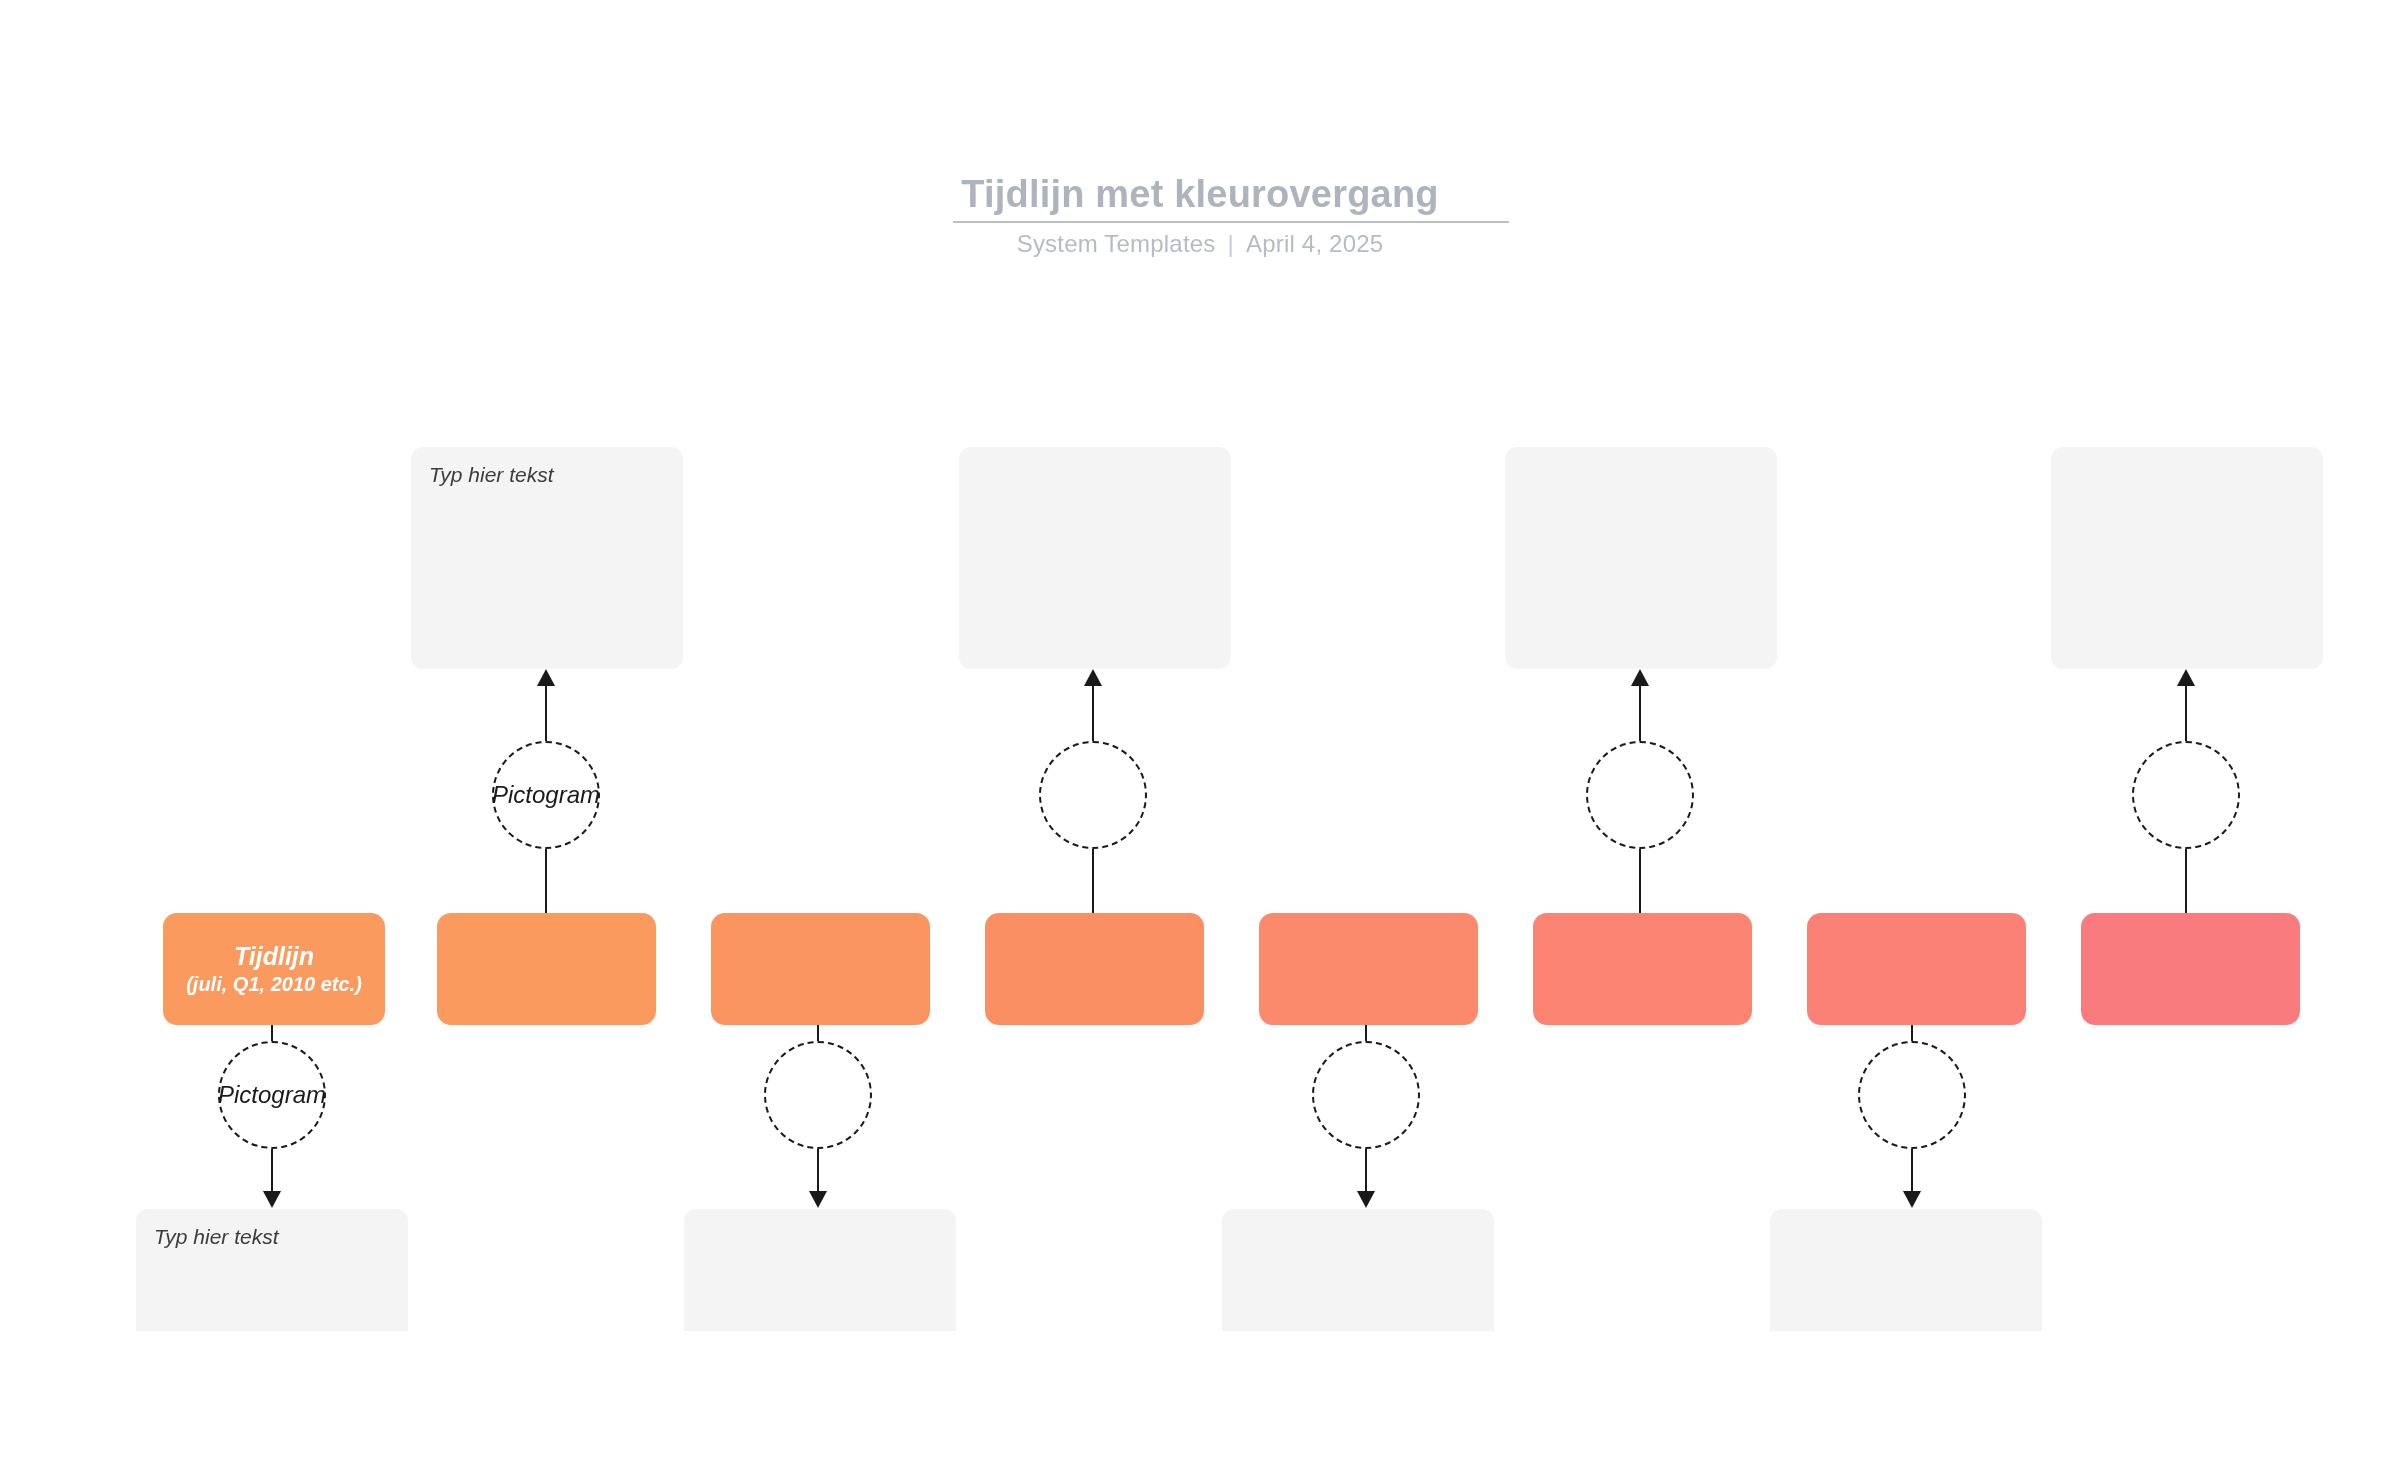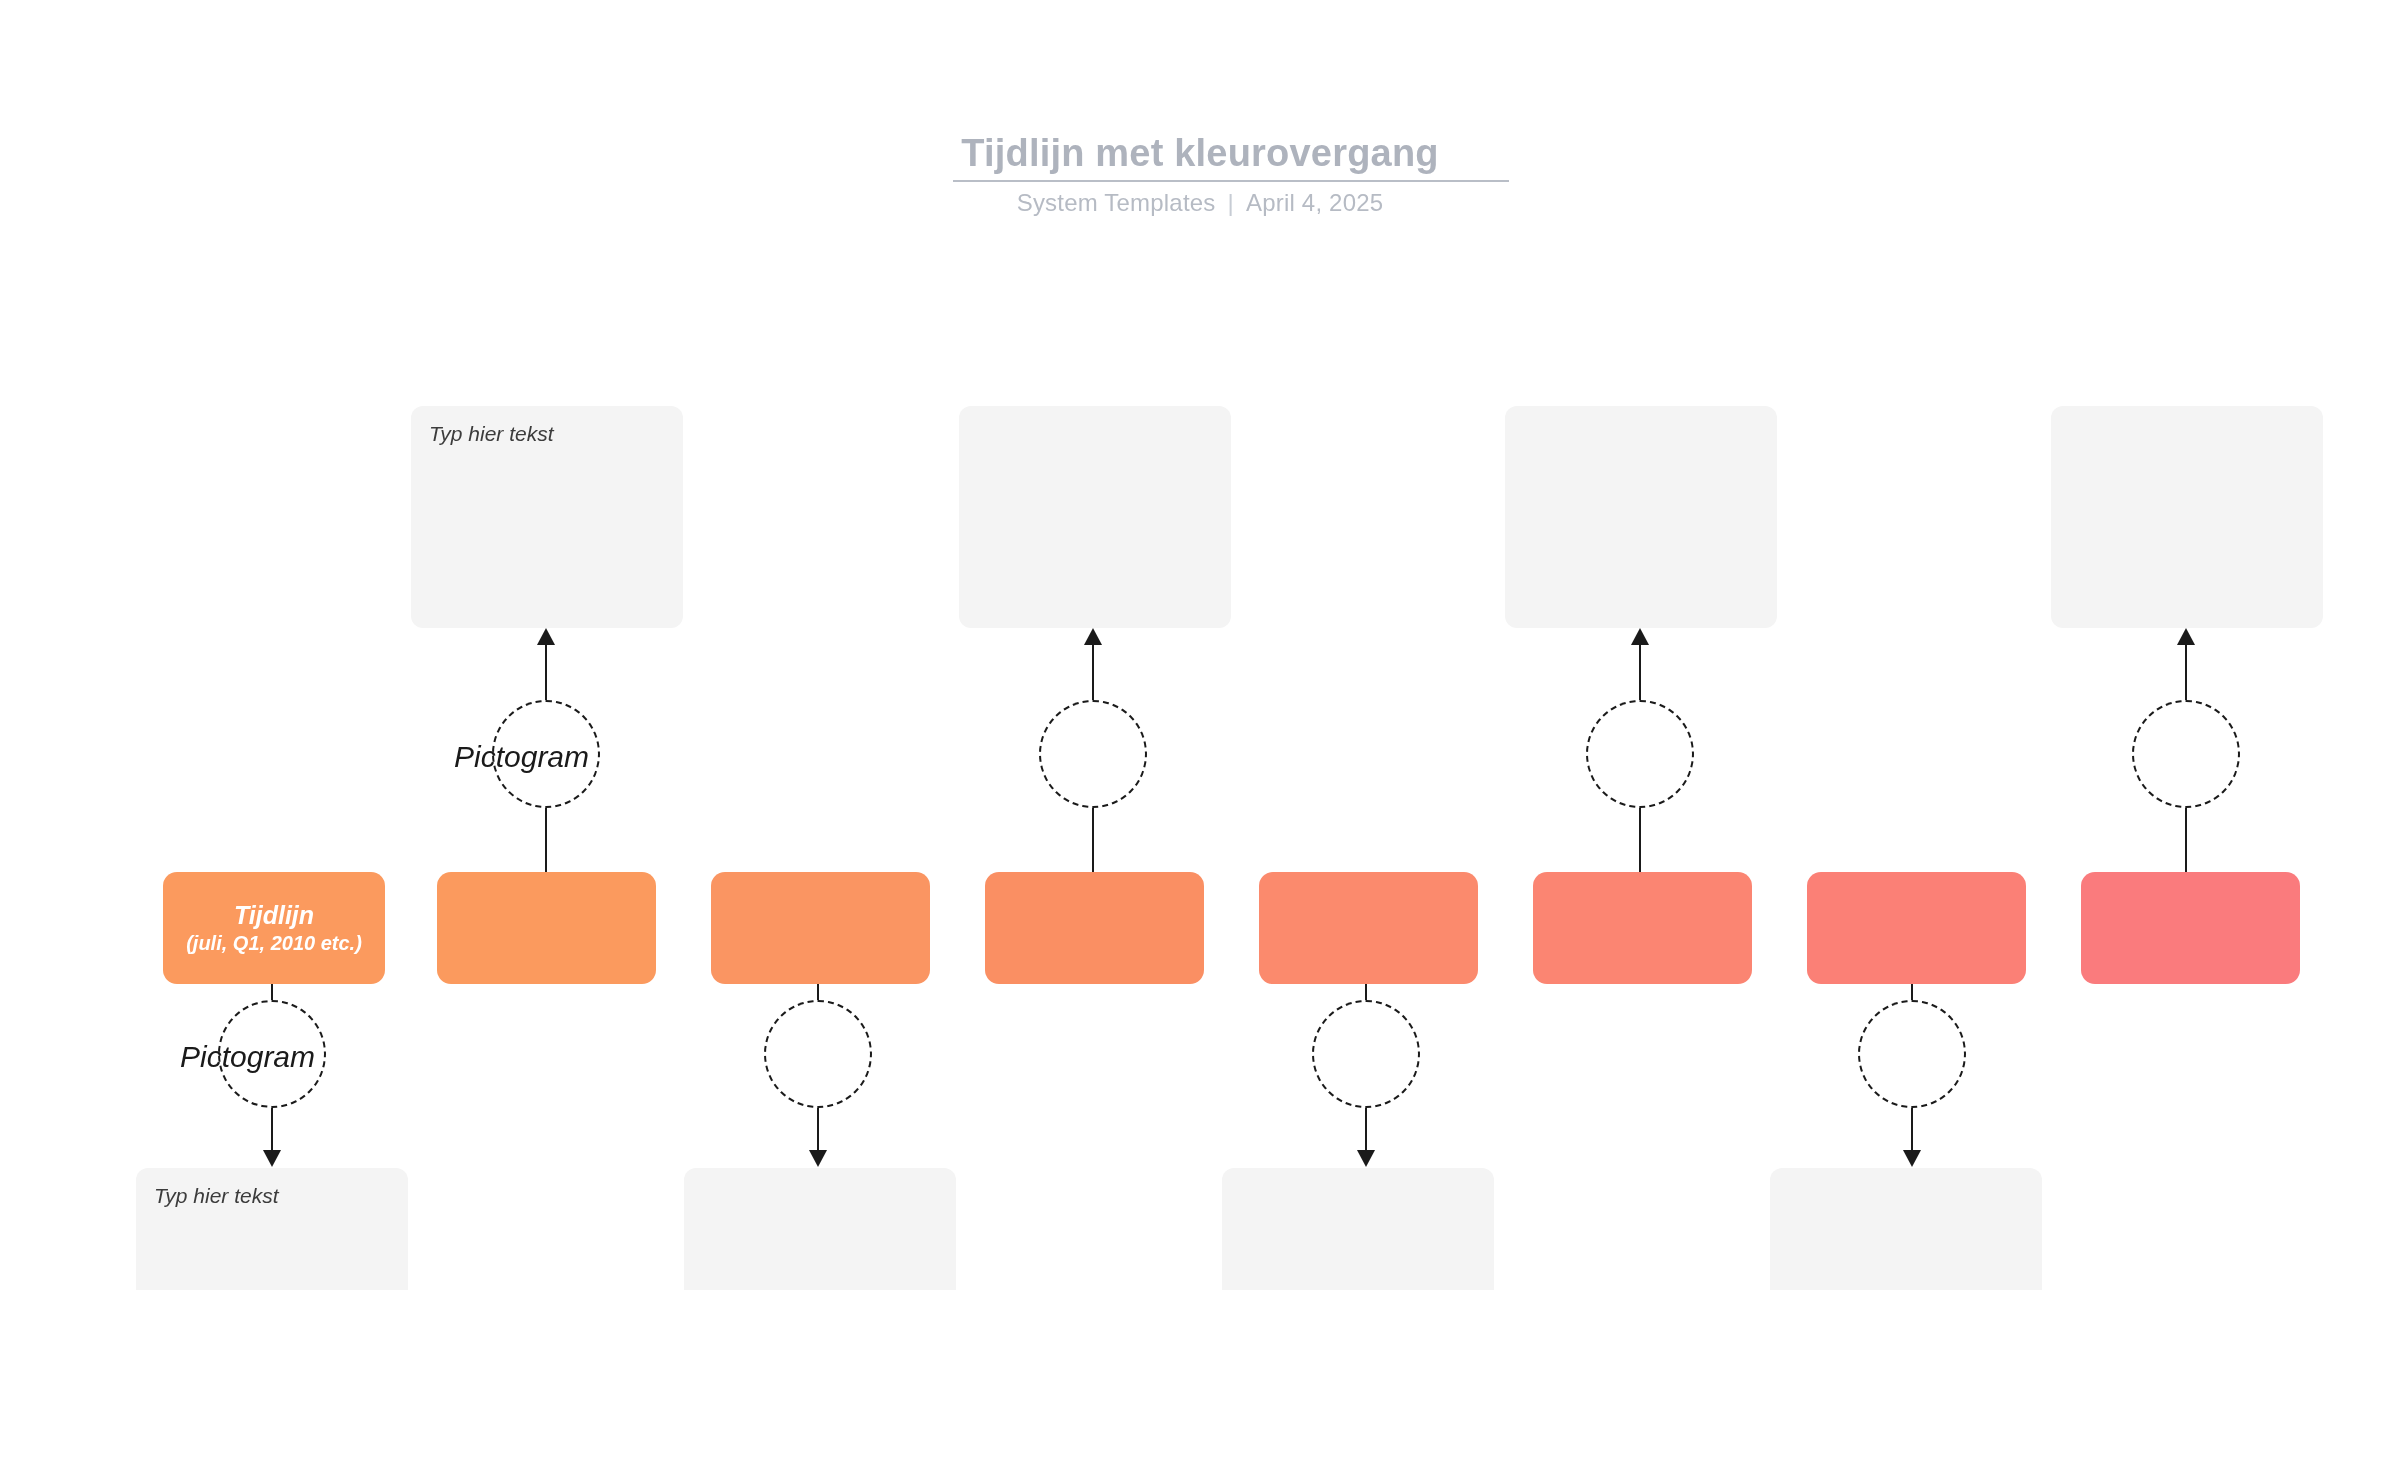--- a/index.html
+++ b/index.html
@@ -10,20 +10,21 @@
   body {
     font-family: "Liberation Sans", sans-serif;
     -webkit-font-smoothing: antialiased;
   }
   #canvas {
     position: relative;
     width: 2400px;
     height: 1290px;
     background: #ffffff;
     overflow: hidden;
+    margin-top: 41px;
   }
 
   
   .header {
     position: absolute;
     left: 0;
     top: 0;
     width: 2400px;
     height: 230px;
   }
@@ -131,24 +132,25 @@
     position: absolute;
     width: 108px;
     height: 108px;
     border: 2px dashed #1a1a1a;
     border-radius: 50%;
     background: transparent;
     box-sizing: border-box;
   }
   .picto-label {
     position: absolute;
-    font-size: 30px;
+    font-size: 24px;
     font-style: italic;
     color: #1a1a1a;
     white-space: nowrap;
+    text-align: center;
   }
 </style>
 </head>
 <body>
 
 <div id="canvas">
 
   <div class="header">
     <div class="doc-title">Tijdlijn met kleurovergang</div>
     <div class="title-rule"></div>

